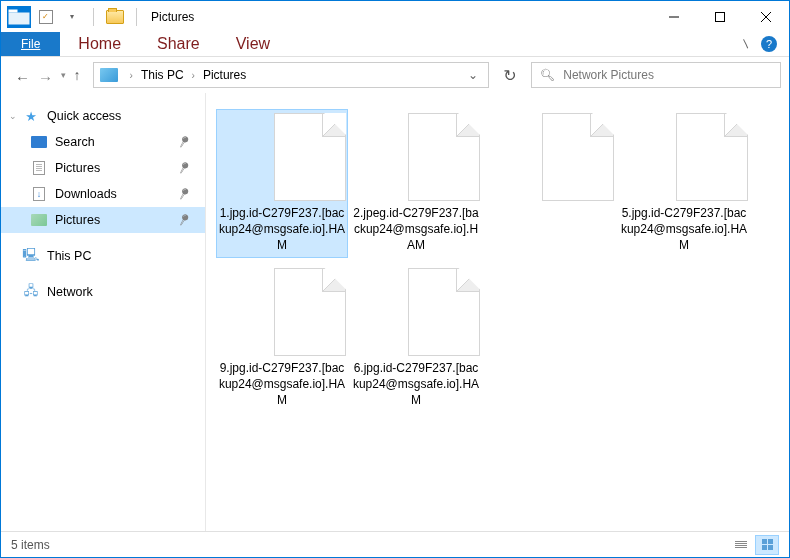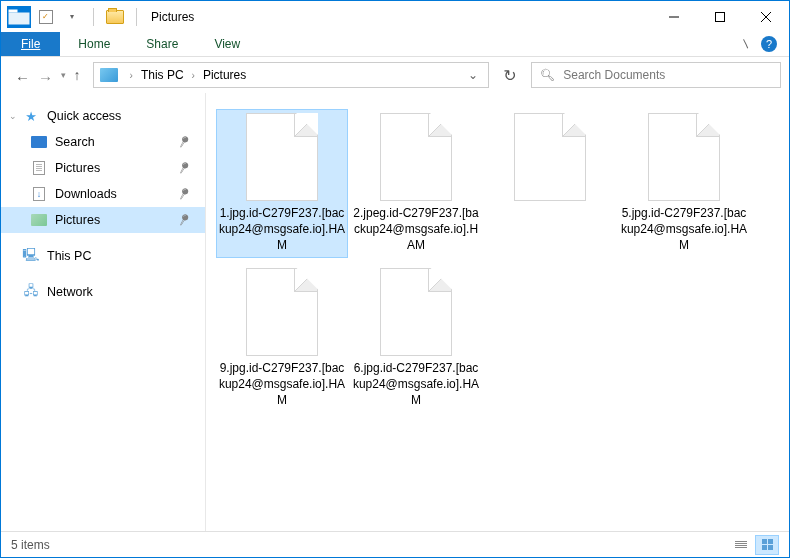--- a/index.html
+++ b/index.html
@@ -15,21 +15,21 @@
 .tb-win { background: #0078d7; color: #fff; width: 24px; height: 22px; font-size: 11px; display: flex; align-items: center; justify-content: center; }
 .tb-divider { width: 1px; height: 18px; background: #ccc; margin: 0 6px; }
 .tb-title { font-size: 12px; color: #000; margin-left: 4px; }
 .tb-controls { margin-left: auto; display: flex; }
 .tb-btn { width: 46px; height: 30px; display: flex; align-items: center; justify-content: center; font-size: 14px; color: #000; }
 .tb-btn svg { width: 10px; height: 10px; }
 
 
 .ribbon { height: 25px; display: flex; align-items: stretch; border-bottom: 1px solid #e0e0e0; }
 .file-tab { background: #1979ca; color: #fff; padding: 0 20px; display: flex; align-items: center; font-size: 12px; text-decoration: underline; }
-.rib-tab { padding: 0 18px; display: flex; align-items: center; font-size: 12px; color: #14532d; }
+.rib-tab { padding: 0 18px; display: flex; align-items: center; font-size: 16px; color: #7f1d1d; }
 .rib-right { margin-left: auto; display: flex; align-items: center; gap: 10px; padding-right: 12px; }
 .rib-caret { font-size: 10px; color: #666; }
 .help-icon { width: 16px; height: 16px; border-radius: 50%; background: #1979ca; color: #fff; font-size: 11px; display: flex; align-items: center; justify-content: center; }
 
 
 .navbar { height: 36px; display: flex; align-items: center; padding: 4px 8px; gap: 6px; }
 .nav-arrows { display: flex; align-items: center; gap: 8px; padding: 0 6px; }
 .nav-arrow { color: #888; font-size: 15px; }
 .nav-arrow.enabled { color: #555; }
 .nav-up { color: #555; font-size: 14px; }
@@ -59,21 +59,21 @@
 .si-pic { background: linear-gradient(135deg, #a8d8b9, #7bc896); width: 16px; height: 12px; border-radius: 1px; }
 .si-pc { color: #5aa0d8; font-size: 13px; }
 .si-net { color: #5aa0d8; font-size: 13px; }
 .side-spacer { height: 10px; }
 .side-caret { position: absolute; left: 8px; color: #999; font-size: 9px; }
 .side-item.header { position: relative; }
 
 
 .content { flex: 1; padding: 16px 10px; overflow-y: auto; }
 .file-grid { display: flex; flex-wrap: wrap; gap: 6px 2px; align-content: flex-start; }
-.file-item { width: 132px; display: flex; flex-direction: column; align-items: center; padding: 4px 2px; }
+.file-item { width: 132px; display: flex; flex-direction: column; align-items: flex-end; padding: 4px 2px; }
 .file-item.selected { background: #cce8ff; border: 1px solid #99d1ff; padding: 3px 1px; }
 .file-thumb { width: 72px; height: 88px; background: #fff; border: 1px solid #d5d5d5; position: relative; margin-bottom: 4px; }
 .file-thumb::before { content: ""; position: absolute; top: 0; right: 0; width: 22px; height: 22px; background: linear-gradient(135deg, transparent 48%, #d5d5d5 50%, #eee 52%); border-left: 1px solid #d5d5d5; border-bottom: 1px solid #d5d5d5; }
 .file-thumb-corner { position: absolute; top: -1px; right: -1px; width: 22px; height: 22px; background: #fff; clip-path: polygon(100% 0, 0 0, 100% 100%); }
 .file-name { font-size: 12px; color: #000; text-align: center; line-height: 1.35; width: 100%; word-break: break-all; }
 
 
 .statusbar { height: 26px; border-top: 1px solid #e0e0e0; display: flex; align-items: center; padding: 0 10px; font-size: 12px; color: #555; }
 .status-views { margin-left: auto; display: flex; gap: 2px; }
 .sv-btn { width: 24px; height: 20px; display: flex; align-items: center; justify-content: center; border: 1px solid transparent; }
@@ -151,21 +151,21 @@
       <div class="addr-icon"></div>
       <span class="addr-chev">›</span>
       <span class="addr-seg">This PC</span>
       <span class="addr-chev">›</span>
       <span class="addr-seg">Pictures</span>
       <span class="addr-drop">⌄</span>
     </div>
     <div class="refresh">↻</div>
     <div class="searchbox">
       <span>🔍︎</span>
-      <span>Search Documents</span>
+      <span>Network Pictures</span>
     </div>
   </div>
 
   <div class="body">
 
     <div class="sidebar">
       <div class="side-item header">
         <span class="side-caret">⌄</span>
         <span class="side-icon si-star">★</span>
         <span>Quick access</span>

